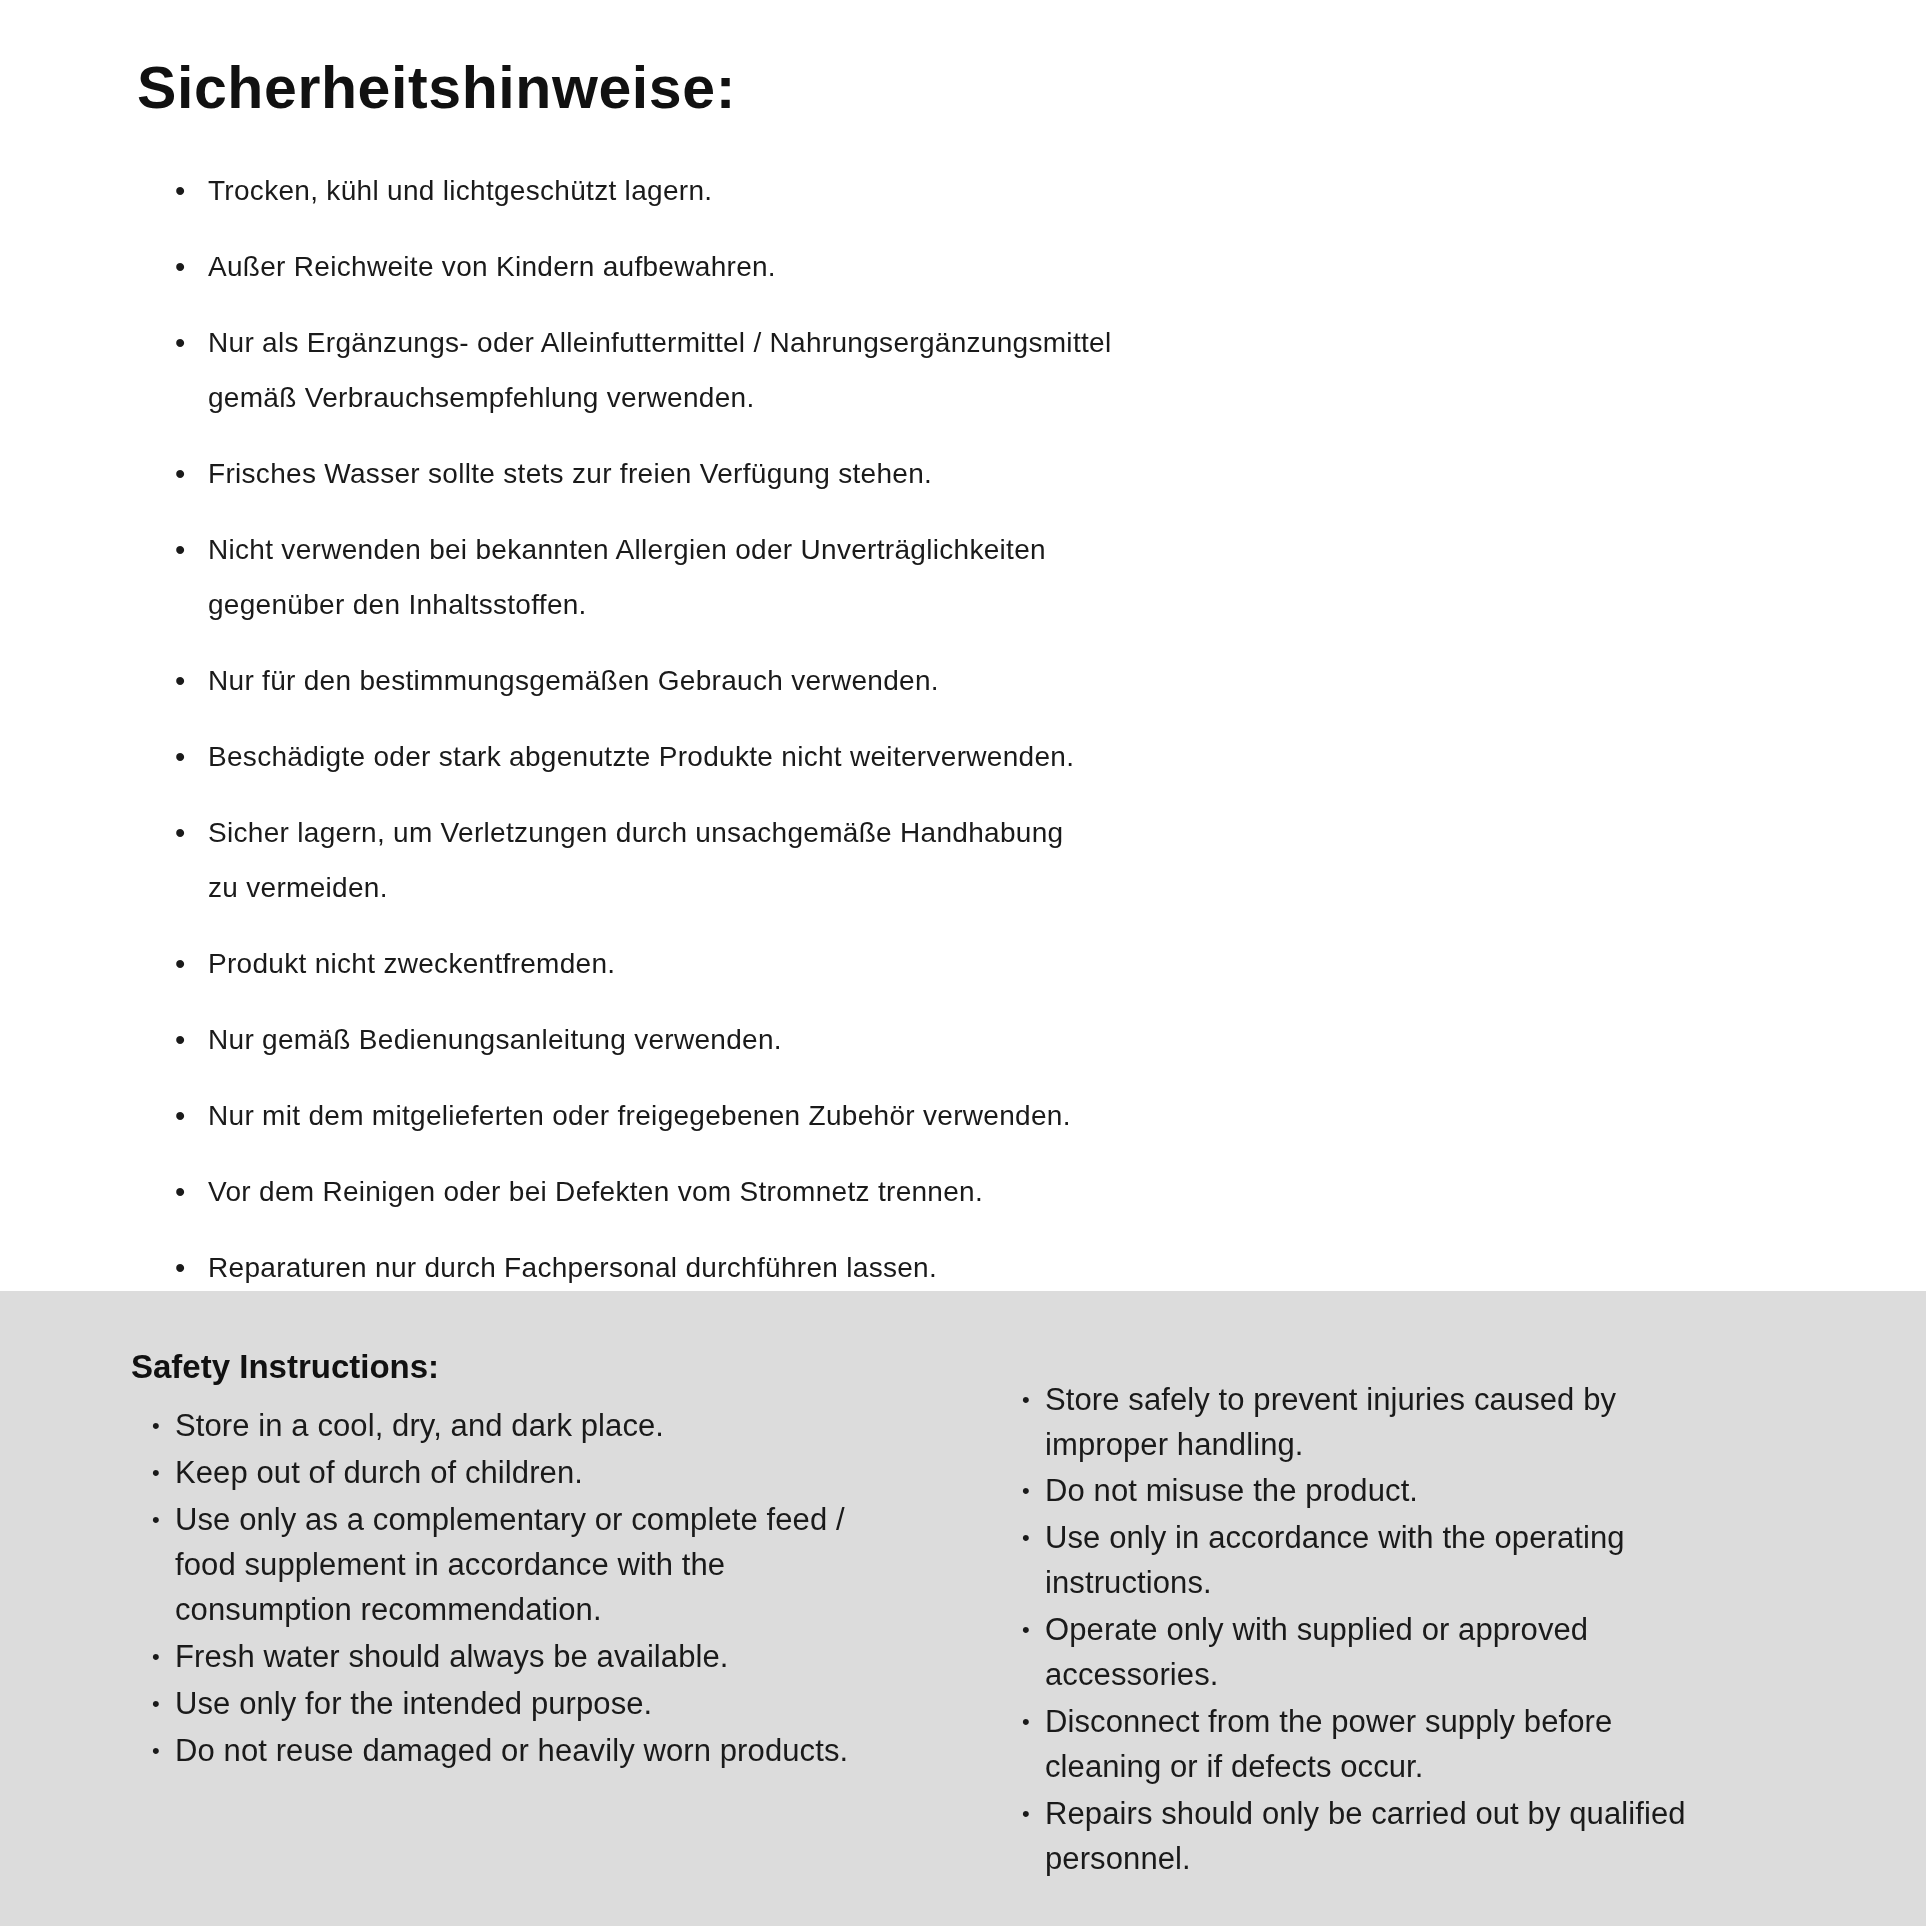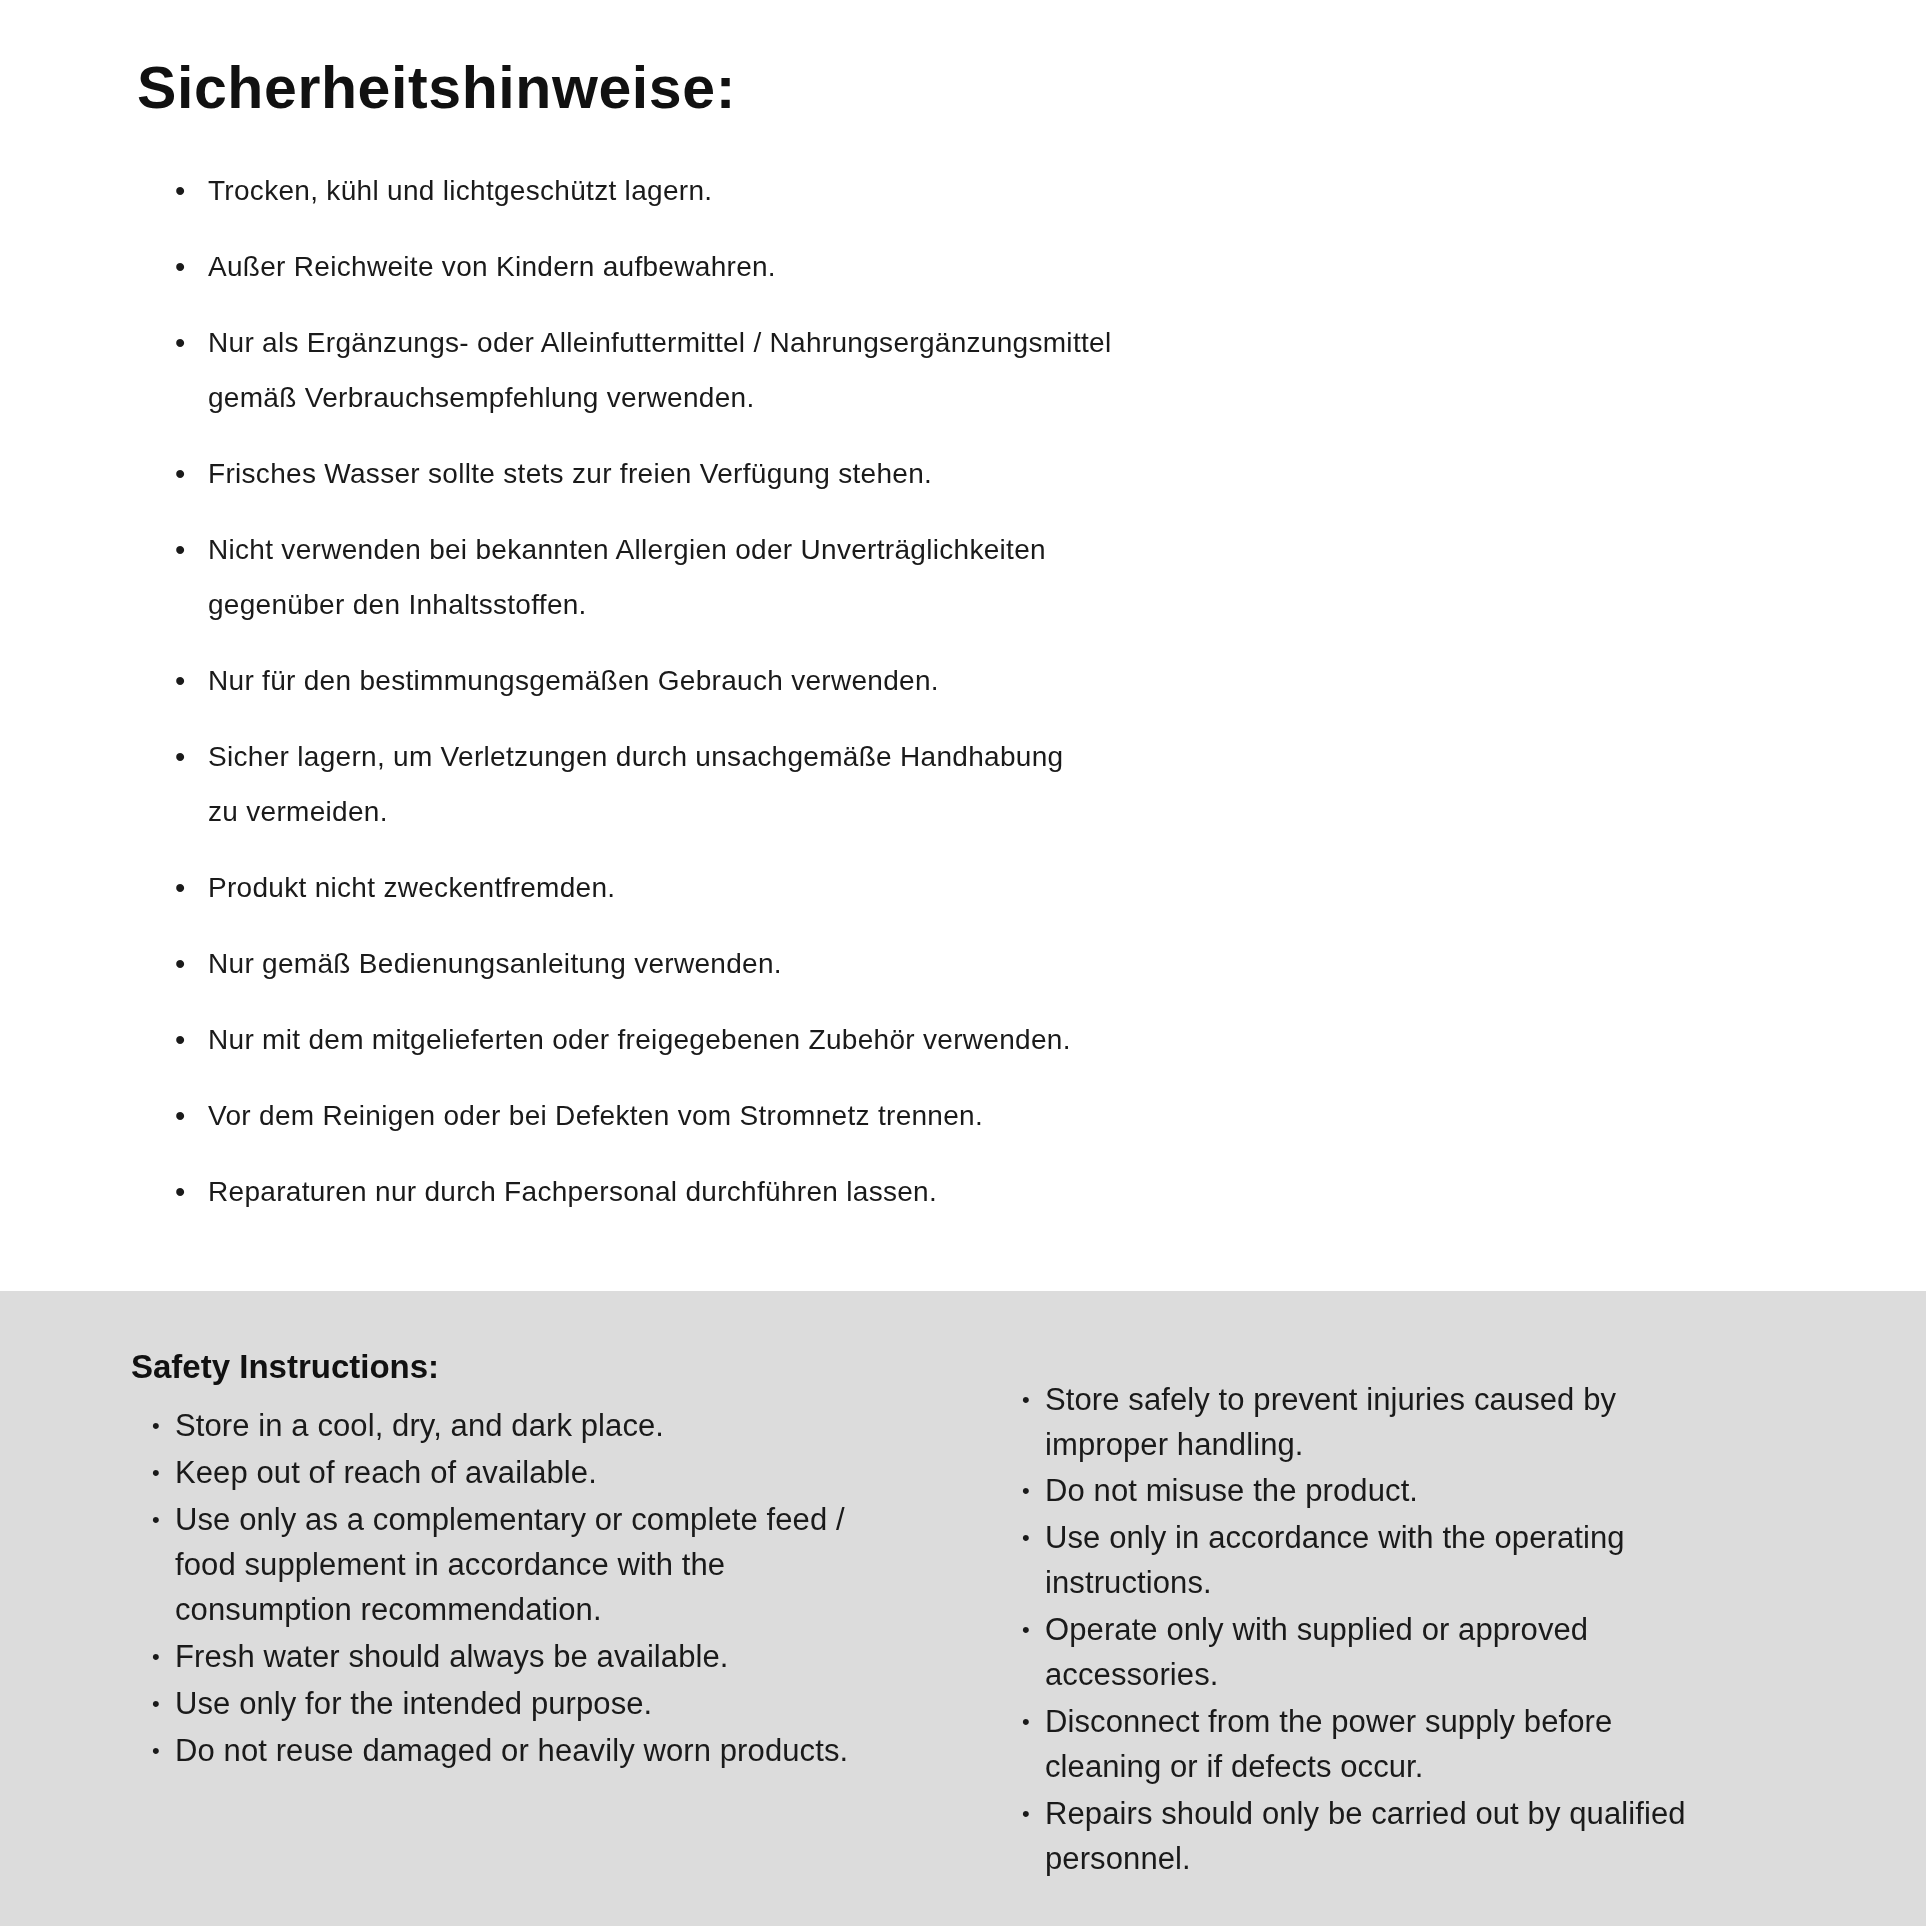--- a/index.html
+++ b/index.html
@@ -89,35 +89,36 @@
 
   <section class="de-section">
     <h1 class="de-heading">Sicherheitshinweise:</h1>
     <ul class="de-list">
         <li>Trocken, kühl und lichtgeschützt lagern.</li>
         <li>Außer Reichweite von Kindern aufbewahren.</li>
         <li>Nur als Ergänzungs- oder Alleinfuttermittel / Nahrungsergänzungsmittel<br>gemäß Verbrauchsempfehlung verwenden.</li>
         <li>Frisches Wasser sollte stets zur freien Verfügung stehen.</li>
         <li>Nicht verwenden bei bekannten Allergien oder Unverträglichkeiten<br>gegenüber den Inhaltsstoffen.</li>
         <li>Nur für den bestimmungsgemäßen Gebrauch verwenden.</li>
+        <li>Beschädigte oder stark abgenutzte Produkte nicht weiterverwenden.</li>
         <li>Sicher lagern, um Verletzungen durch unsachgemäße Handhabung<br>zu vermeiden.</li>
         <li>Produkt nicht zweckentfremden.</li>
         <li>Nur gemäß Bedienungsanleitung verwenden.</li>
         <li>Nur mit dem mitgelieferten oder freigegebenen Zubehör verwenden.</li>
         <li>Vor dem Reinigen oder bei Defekten vom Stromnetz trennen.</li>
         <li>Reparaturen nur durch Fachpersonal durchführen lassen.</li>
       </ul>
   </section>
 
   <section class="en-section">
     <div class="col-left">
       <h2 class="en-heading">Safety Instructions:</h2>
       <ul class="en-list">
           <li>Store in a cool, dry, and dark place.</li>
-          <li>Keep out of reach of available.</li>
+          <li>Keep out of durch of children.</li>
           <li>Use only as a complementary or complete feed /<br>food supplement in accordance with the<br>consumption recommendation.</li>
           <li>Fresh water should always be available.</li>
           <li>Use only for the intended purpose.</li>
           <li>Do not reuse damaged or heavily worn products.</li>
         </ul>
     </div>
     <div class="col-right">
       <ul class="en-list">
           <li>Store safely to prevent injuries caused by<br>improper handling.</li>
           <li>Do not misuse the product.</li>

